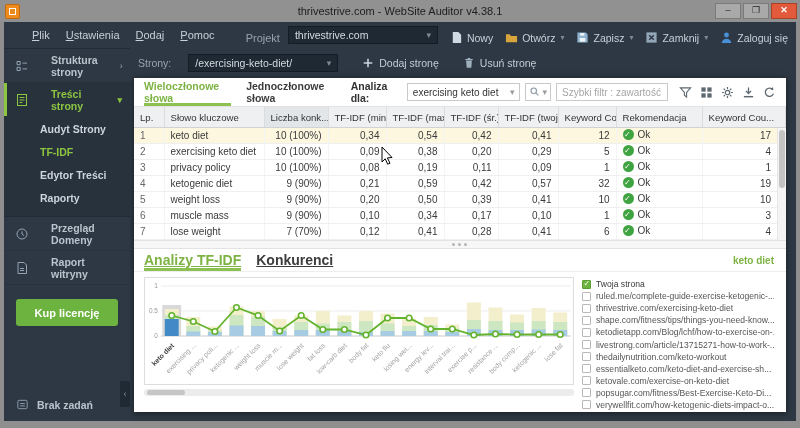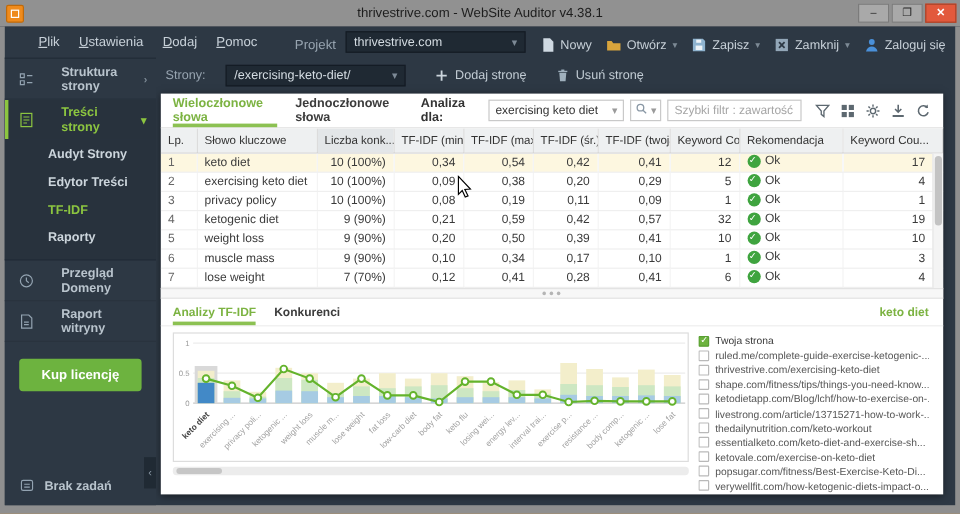--- a/index.html
+++ b/index.html
@@ -91,21 +91,21 @@
   .check-circle::after{content:"✓";position:absolute;left:1.5px;top:-0.5px;color:#fff;font-size:8px;line-height:11px;}
   .vscroll{position:absolute;top:21px;right:0;width:8px;bottom:0;background:#f4f4f4;border-left:1px solid #e6e6e6;}
   .vscroll-thumb{position:absolute;top:2px;left:1px;width:6px;height:58px;background:#c3c3c3;border-radius:3px;}
 
   
   .splitter{height:7px;flex:none;background:#f7f7f7;border-top:1px solid #e3e3e3;border-bottom:1px solid #e3e3e3;position:relative;}
   .splitter::after{content:"";position:absolute;left:50%;top:2px;width:3px;height:3px;margin-left:-8px;background:#b5b5b5;border-radius:50%;box-shadow:6px 0 0 #b5b5b5,12px 0 0 #b5b5b5;}
 
   
   .bottom-tabs{height:22px;flex:none;display:flex;align-items:center;padding:0 12px 0 10px;border-bottom:1px solid #eee;}
-  .btab{font-size:10px;font-weight:bold;color:#3c3c3c;margin-right:15px;height:100%;display:flex;align-items:center;position:relative;cursor:default;}
+  .btab{font-size:14px;font-weight:bold;color:#3c3c3c;margin-right:15px;height:100%;display:flex;align-items:center;position:relative;cursor:default;text-decoration:underline;}
   .btab.active{color:#7cb342;}
   .btab.active::after{content:"";position:absolute;left:0;right:0;bottom:0;height:3px;background:#8cc152;}
   .sel-keyword{margin-left:auto;color:#7cb342;font-weight:bold;font-size:10px;}
   .bottom-body{flex:1;display:flex;padding:5px 12px 0 10px;gap:8px;min-height:0;}
   .chart-col{flex:1;min-width:0;display:flex;flex-direction:column;}
   .chart-box{border:1px solid #ddd;height:106px;box-sizing:content-box;}
   #chart-svg{display:block;width:100%;height:100%;}
   .hscroll{height:7px;background:#ececec;margin-top:4px;position:relative;border-radius:3px;}
   .hscroll-thumb{position:absolute;left:3px;top:1px;height:5px;width:38px;background:#c6c6c6;border-radius:3px;}
   .legend{width:192px;flex:none;overflow:hidden;padding-top:1px;}
@@ -213,22 +213,22 @@
                 <svg viewBox="0 0 14 14">
                   <rect x="2.5" y="1.5" width="9" height="11" fill="none" stroke="currentColor"></rect>
                   <path d="M4.5 4.5h5M4.5 7h5M4.5 9.5h3" stroke="currentColor"></path>
                 </svg>
               </span>
               <span>Treści strony</span>
               <span class="chev">▾</span>
             </div>
             <div class="side-sub">
               <div class="sub-item">Audyt Strony</div>
+              <div class="sub-item active">TF-IDF</div>
               <div class="sub-item">Edytor Treści</div>
-              <div class="sub-item active">TF-IDF</div>
               <div class="sub-item">Raporty</div>
             </div>
             <div class="side-item">
               <span class="icon">
                 <svg viewBox="0 0 14 14">
                   <circle cx="7" cy="7" r="5" fill="none" stroke="currentColor"></circle>
                   <path d="M7 4.3V7l2 1.6" fill="none" stroke="currentColor"></path>
                 </svg>
               </span>
               <span>Przegląd Domeny</span>

